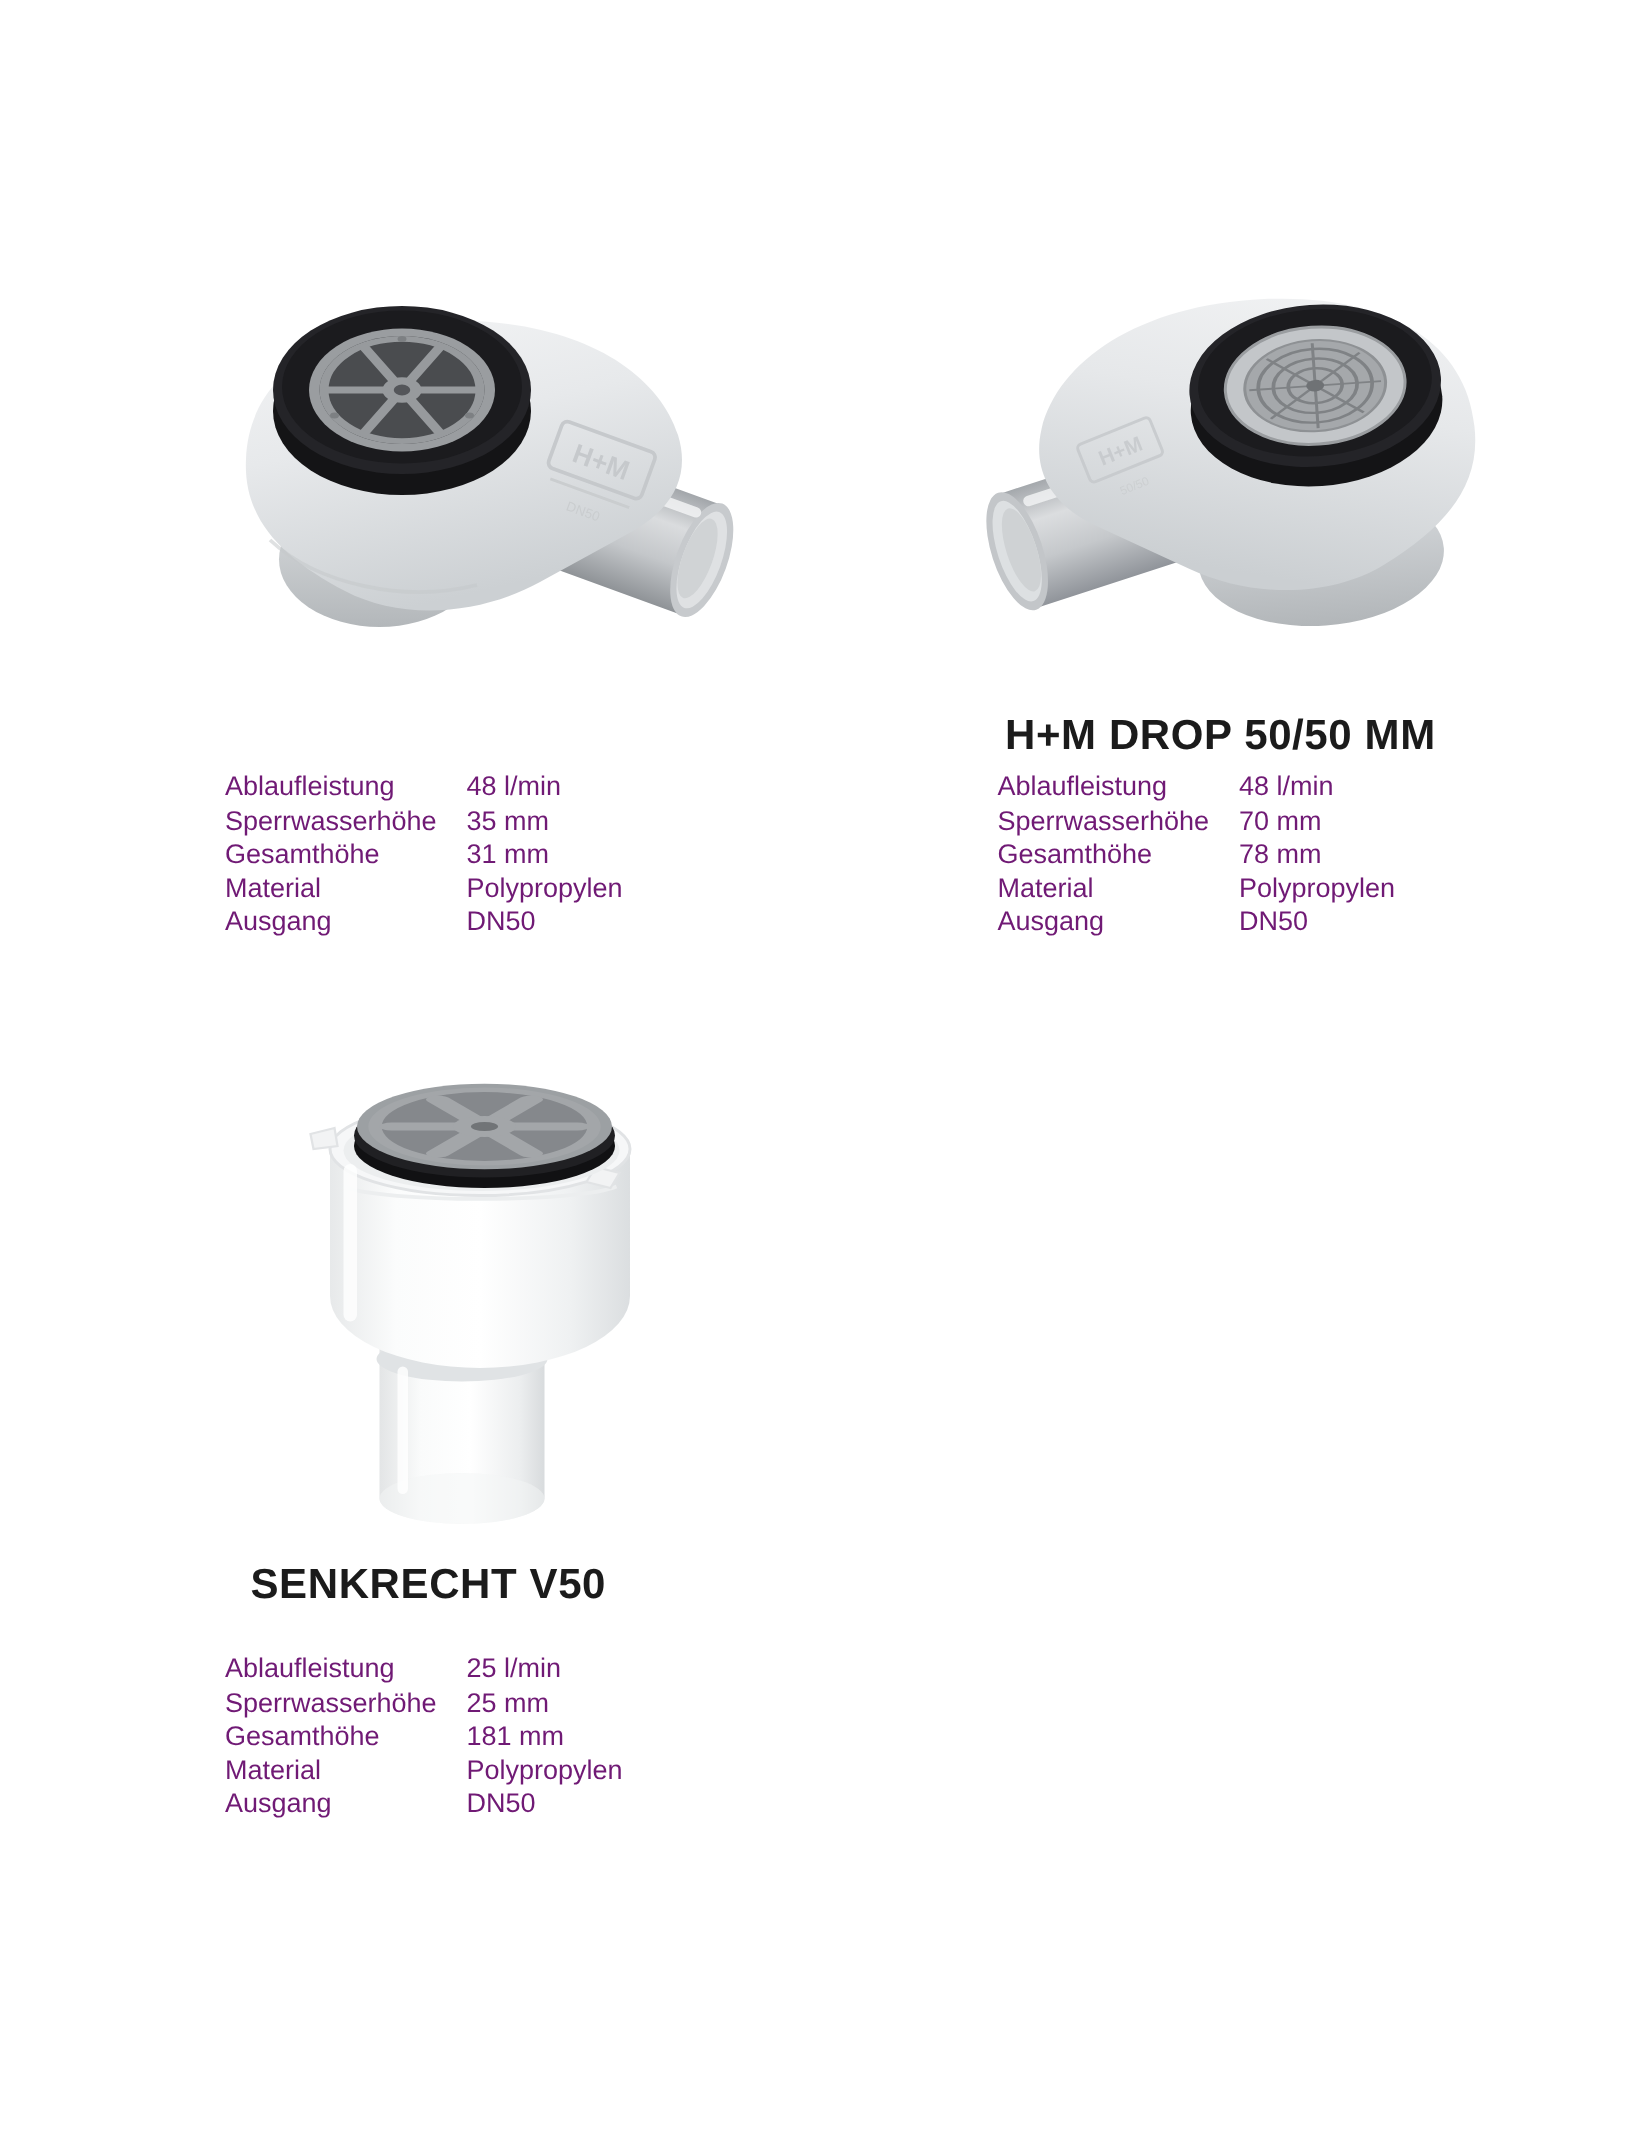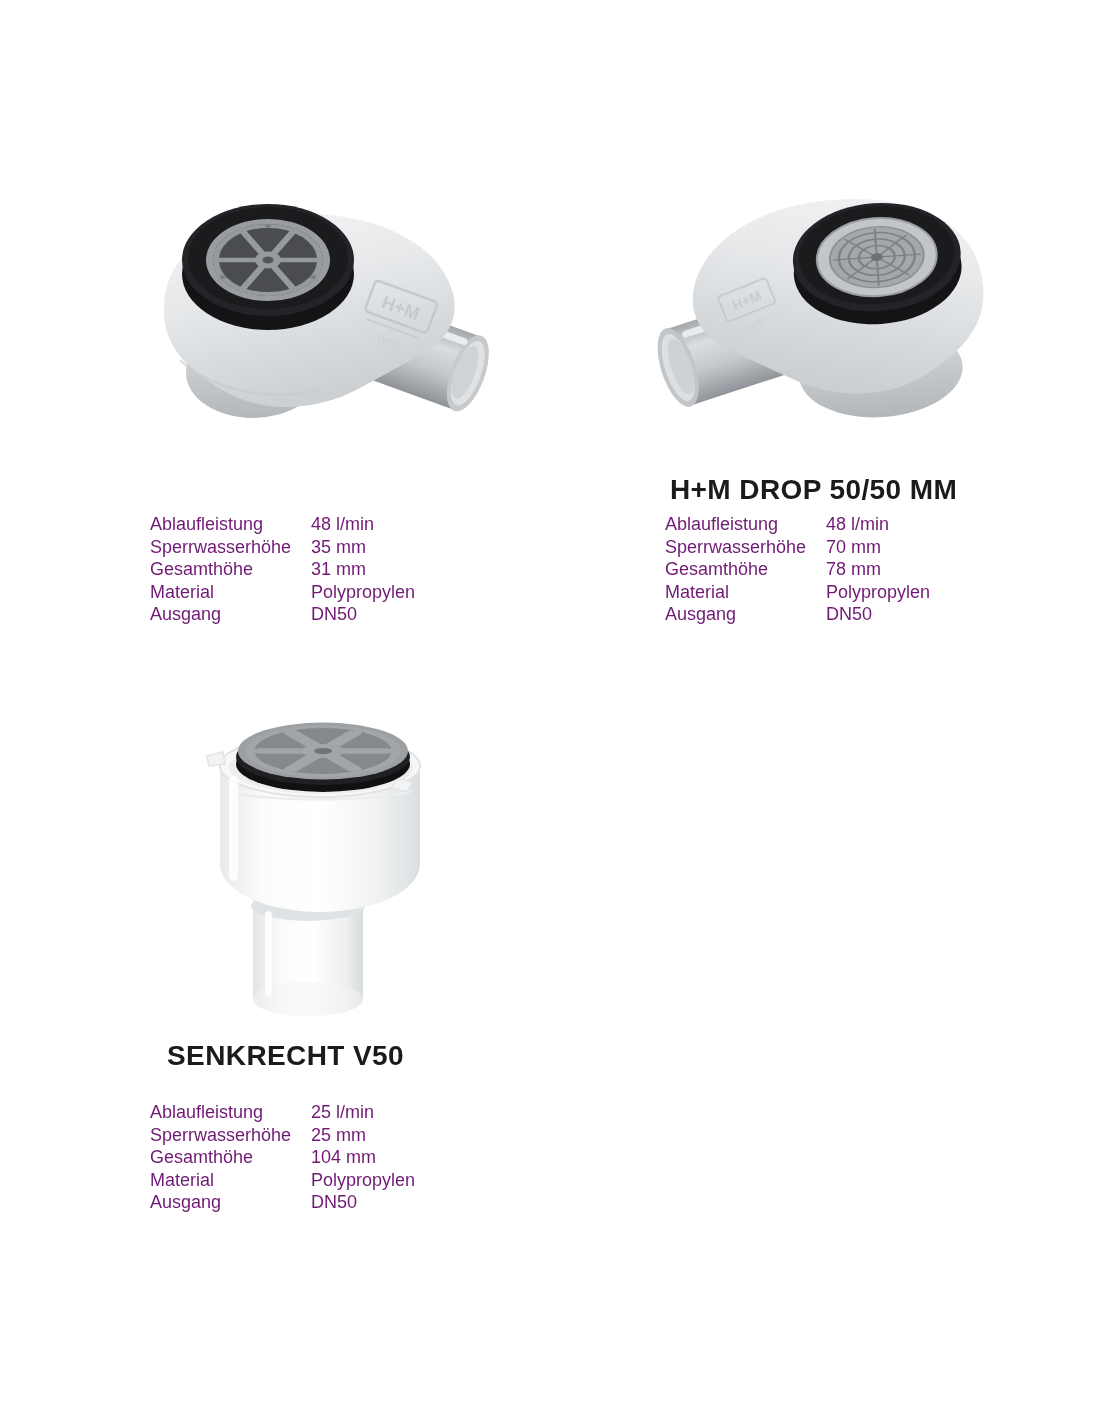--- a/index.html
+++ b/index.html
@@ -302,21 +302,21 @@
     <div class="spec-row">
       <span class="spec-label">Ablaufleistung</span>
       <span class="spec-value">25 l/min</span>
     </div>
     <div class="spec-row">
       <span class="spec-label">Sperrwasserhöhe</span>
       <span class="spec-value">25 mm</span>
     </div>
     <div class="spec-row">
       <span class="spec-label">Gesamthöhe</span>
-      <span class="spec-value">104 mm</span>
+      <span class="spec-value">181 mm</span>
     </div>
     <div class="spec-row">
       <span class="spec-label">Material</span>
       <span class="spec-value">Polypropylen</span>
     </div>
     <div class="spec-row">
       <span class="spec-label">Ausgang</span>
       <span class="spec-value">DN50</span>
     </div>
   </div>

